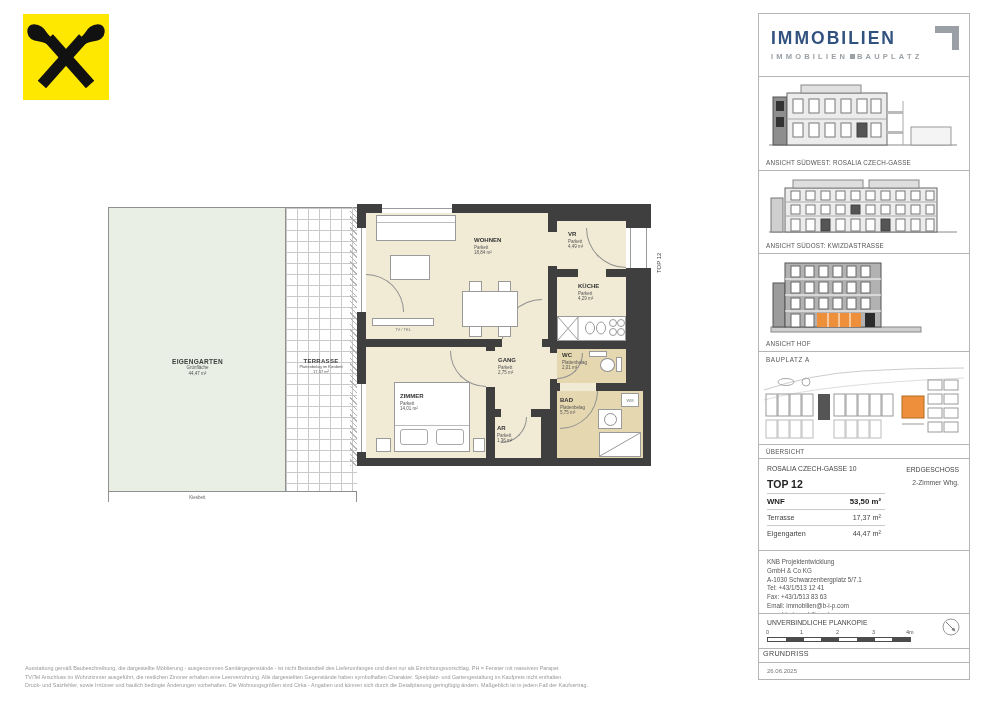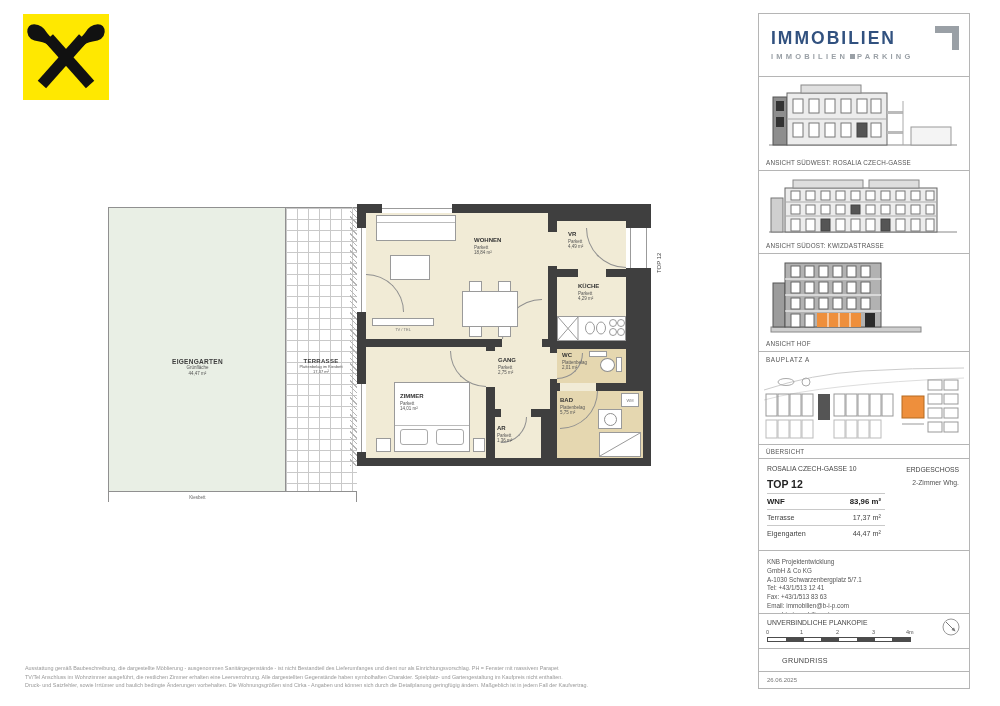--- a/index.html
+++ b/index.html
@@ -64,21 +64,21 @@
   #mjm2{font-size:4.5px;letter-spacing:.7px;color:#7a6a55;font-weight:bold}
   
   #pk{height:36px}
   #pktext{position:absolute;left:8px;top:5px;font-size:6.8px;color:#444}
   #compass{position:absolute;right:8px;top:3px}
   #scale{position:absolute;left:8px;top:15px;width:150px;height:18px}
   #scale .n{position:absolute;top:0;font-size:5.5px;color:#555}
   #sbar{position:absolute;left:0;top:8px;width:144px;height:5px;border:1px solid #4c4c4c;display:flex}
   #sbar i{display:block;height:100%;width:18px}
   #sbar i:nth-child(even){background:#4c4c4c}
-  #gr{height:24px;display:flex;align-items:center;padding-left:23px;font-size:7.2px;color:#444;letter-spacing:.3px}
+  #gr{height:15px;display:flex;padding-left:4px;font-size:7.2px;color:#444;letter-spacing:.3px}
   #dt{height:18px;display:flex;align-items:center;padding-left:8px;font-size:6px;color:#777}
   
   #disc{left:25px;top:664px;width:565px;font-size:5.4px;color:#999;line-height:1.6}
 </style>
 </head>
 <body>
 
 <div class="abs" id="rlogo">
   <svg width="88" height="86" viewBox="0 0 100 100">
     <rect x="0" y="0" width="100" height="100" fill="#ffe800"></rect>
@@ -245,21 +245,21 @@
   <div class="abs" id="top12tag">TOP 12</div>
 </div>
 
 <div class="abs" id="panel">
 
   <div class="pbox" id="bx">
     <div id="bname">IMMOBILIEN</div>
     <div id="btag">
       <span>IMMOBILIEN</span>
       <span class="sq"></span>
-      <span>PARKING</span>
+      <span>BAUPLATZ</span>
     </div>
     <svg id="bracket" width="24" height="24" viewBox="0 0 24 24">
       <path d="M0 0 H24 V24 H17 V7 H0 Z" fill="#9aa0a6"></path>
     </svg>
   </div>
 
   <div class="pbox" style="height:95px">
     <svg width="196" height="78" viewBox="0 0 196 78" style="margin:4px 0 0 6px">
       <line x1="4" y1="64" x2="192" y2="64" stroke="#888"></line>
       <rect x="8" y="16" width="14" height="48" fill="#8e8e8e" stroke="#555"></rect>
@@ -414,21 +414,21 @@
       <div class="ileft" style="font-size:6.8px;color:#444">ROSALIA CZECH-GASSE 10</div>
       <div class="iright">ERDGESCHOSS</div>
     </div>
     <div class="irow bb">
       <div class="ileft" style="font-size:10.5px;font-weight:bold;color:#222">TOP 12</div>
       <div class="iright" style="color:#555">2-Zimmer Whg.</div>
     </div>
     <div class="irow bb">
       <div class="ileft" style="font-size:7.8px;font-weight:bold;color:#222">
         <span>WNF</span>
-        <span>83,96 m²</span>
+        <span>53,50 m²</span>
       </div>
     </div>
     <div class="irow bb">
       <div class="ileft" style="font-size:7.2px;color:#444">
         <span>Terrasse</span>
         <span>17,37 m²</span>
       </div>
     </div>
     <div class="irow">
       <div class="ileft" style="font-size:7.2px;color:#444">

